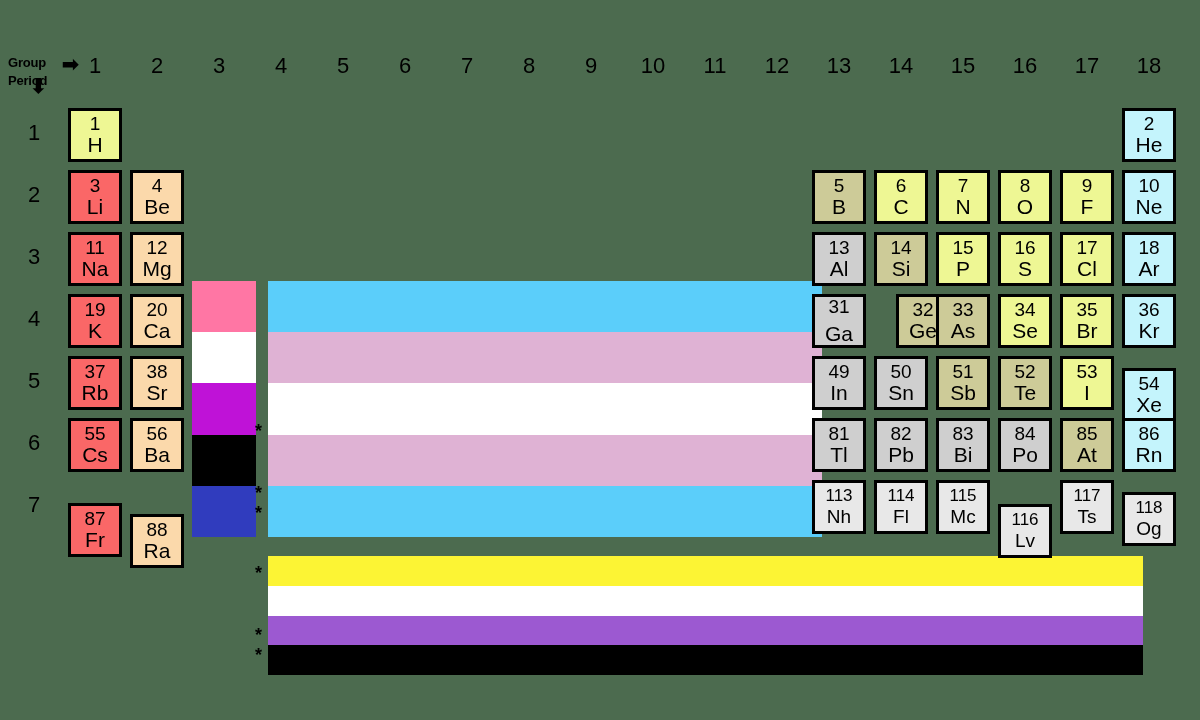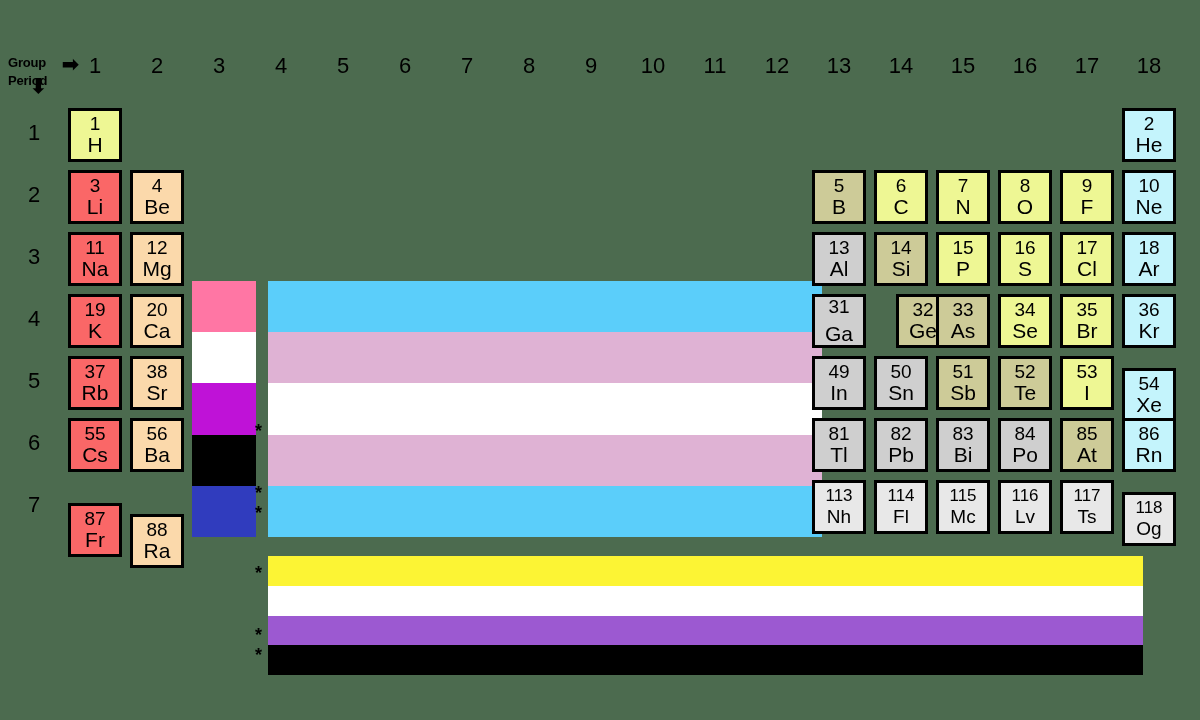--- a/index.html
+++ b/index.html
@@ -352,21 +352,21 @@
         <span class="sym">Nh</span>
       </div>
       <div class="cell cat-unknown narrow" style="left: 874px; top: 480px;">
         <span class="z">114</span>
         <span class="sym">Fl</span>
       </div>
       <div class="cell cat-unknown narrow" style="left: 936px; top: 480px;">
         <span class="z">115</span>
         <span class="sym">Mc</span>
       </div>
-      <div class="cell cat-unknown narrow" style="left: 998px; top: 480px; align-items: center;">
+      <div class="cell cat-unknown narrow" style="left: 998px; top: 504px; align-items: center;">
         <span class="z">116</span>
         <span class="sym">Lv</span>
       </div>
       <div class="cell cat-unknown narrow" style="left: 1060px; top: 480px;">
         <span class="z">117</span>
         <span class="sym">Ts</span>
       </div>
       <div class="cell cat-unknown narrow" style="left: 1122px; top: 492px;">
         <span class="z">118</span>
         <span class="sym">Og</span>

